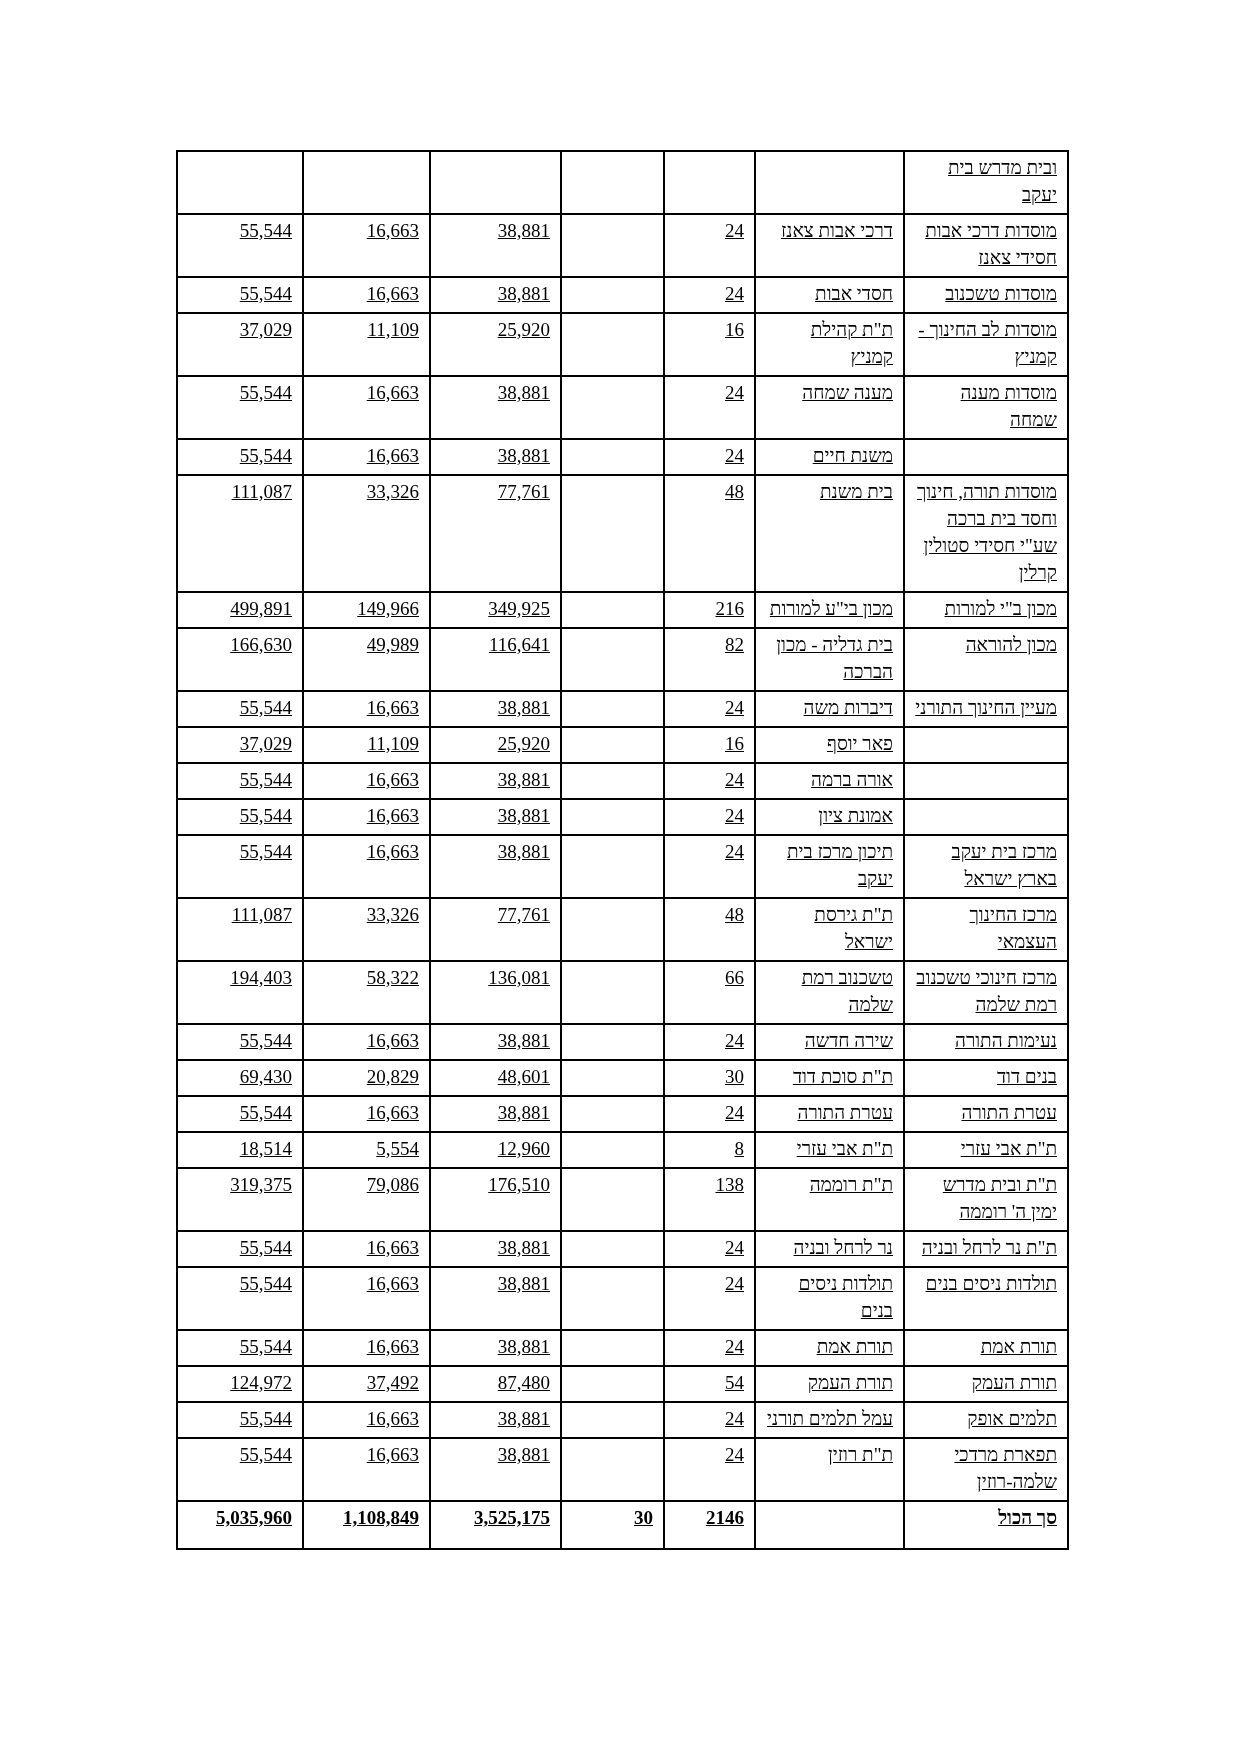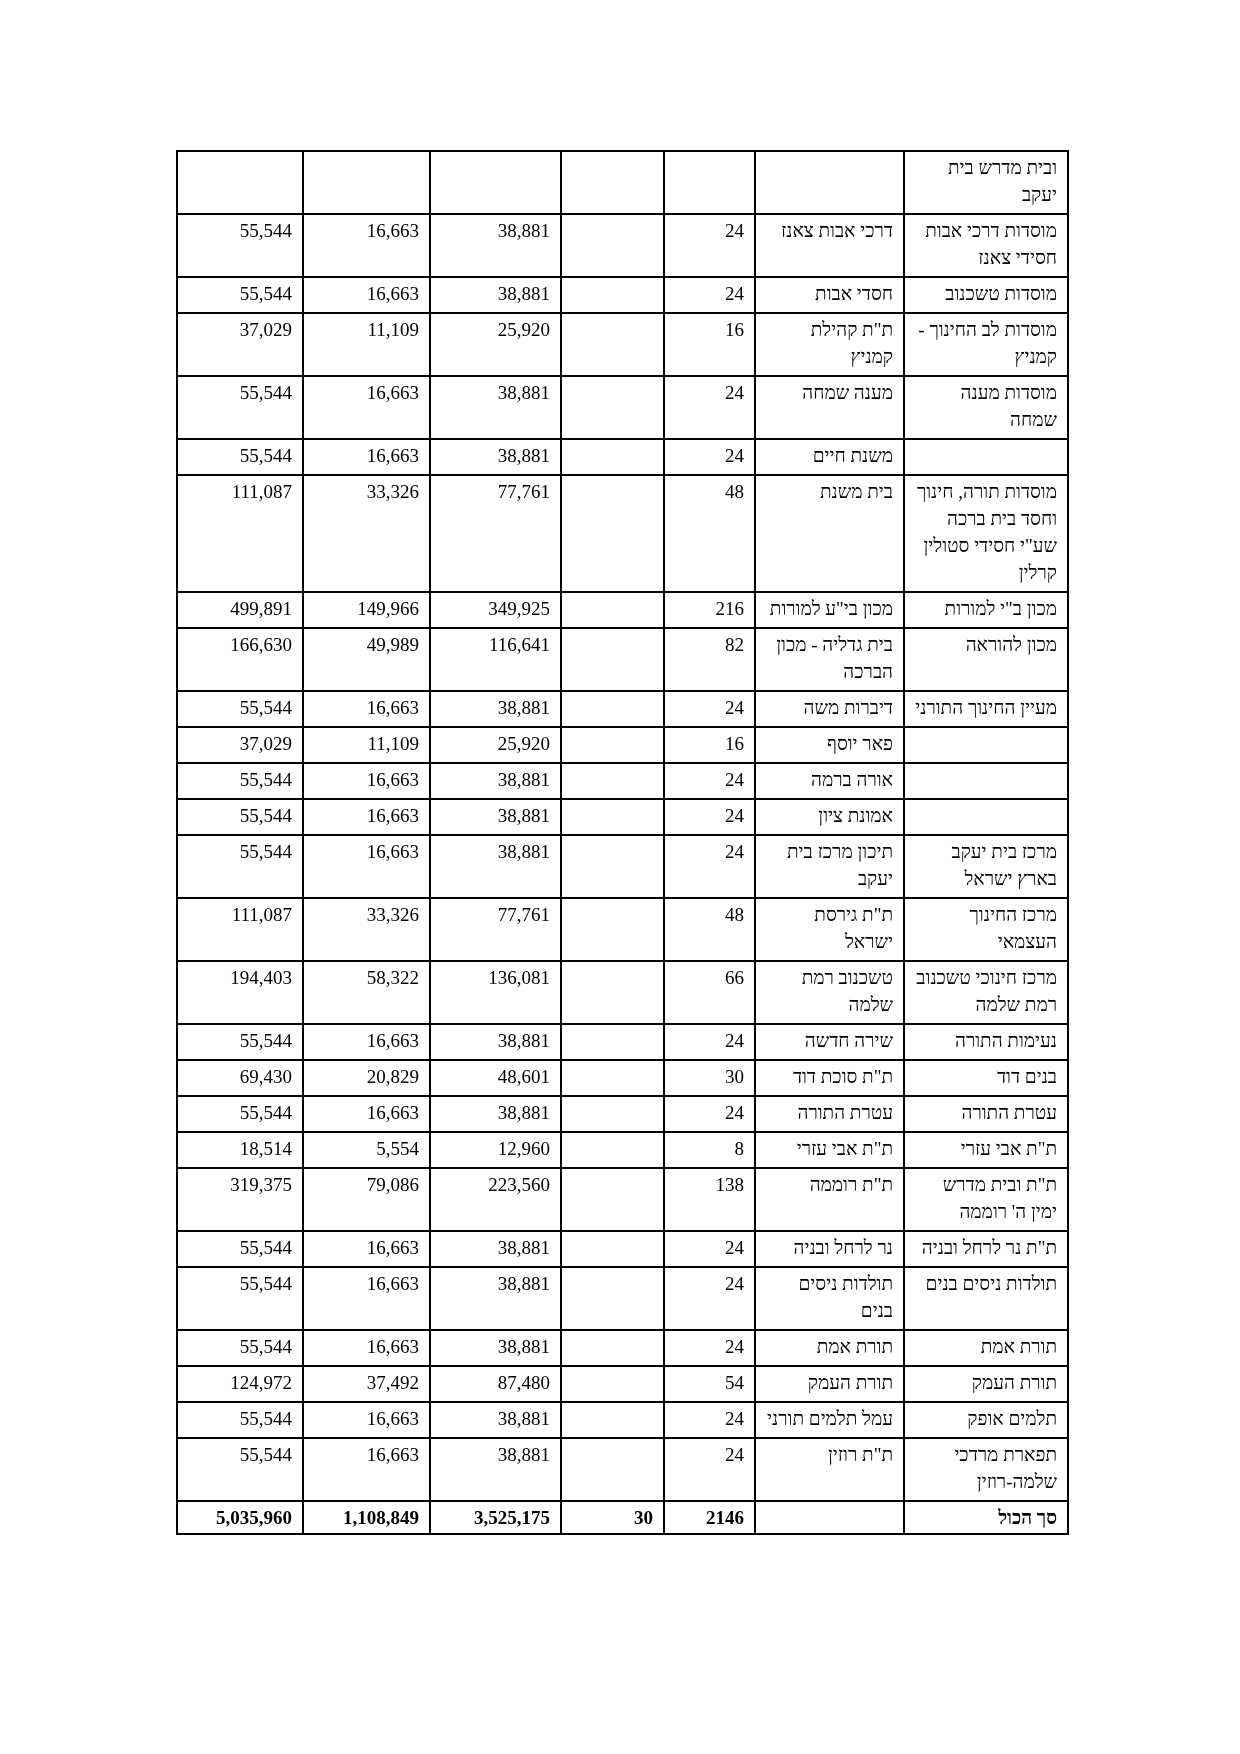--- a/index.html
+++ b/index.html
@@ -19,37 +19,38 @@
   .tbl-wrap {
     position: absolute;
     top: 150px;
     left: 176px;
   }
   table.funding {
     border-collapse: collapse;
     direction: rtl;
     table-layout: fixed;
     width: 891px;
+    text-decoration: underline;
   }
   table.funding td {
     border: 2px solid #000000;
     vertical-align: top;
     padding: 2px 10px 5px 10px;
     font-size: 19px;
     line-height: 27px;
     text-align: right;
     overflow: hidden;
     word-wrap: break-word;
   }
   table.funding td.num {
     text-align: right;
   }
   tr.total-row td {
     font-weight: bold;
-    padding-bottom: 2px;
+    padding-bottom: 17px;
   }
   
   col.c-name   { width: 164px; }
   col.c-prog   { width: 149px; }
   col.c-class  { width: 91px; }
   col.c-extra  { width: 103px; }
   col.c-amt1   { width: 131px; }
   col.c-amt2   { width: 127px; }
   col.c-total  { width: 126px; }
 </style>
@@ -247,21 +248,21 @@
     <td class="num"></td>
     <td class="num">12,960</td>
     <td class="num">5,554</td>
     <td class="num">18,514</td>
   </tr>
           <tr>
     <td class="name">ת"ת ובית מדרש ימין ה' רוממה</td>
     <td class="prog">ת"ת רוממה</td>
     <td class="num">138</td>
     <td class="num"></td>
-    <td class="num">223,560</td>
+    <td class="num">176,510</td>
     <td class="num">79,086</td>
     <td class="num">319,375</td>
   </tr>
           <tr>
     <td class="name">ת"ת נר לרחל ובניה</td>
     <td class="prog">נר לרחל ובניה</td>
     <td class="num">24</td>
     <td class="num"></td>
     <td class="num">38,881</td>
     <td class="num">16,663</td>

